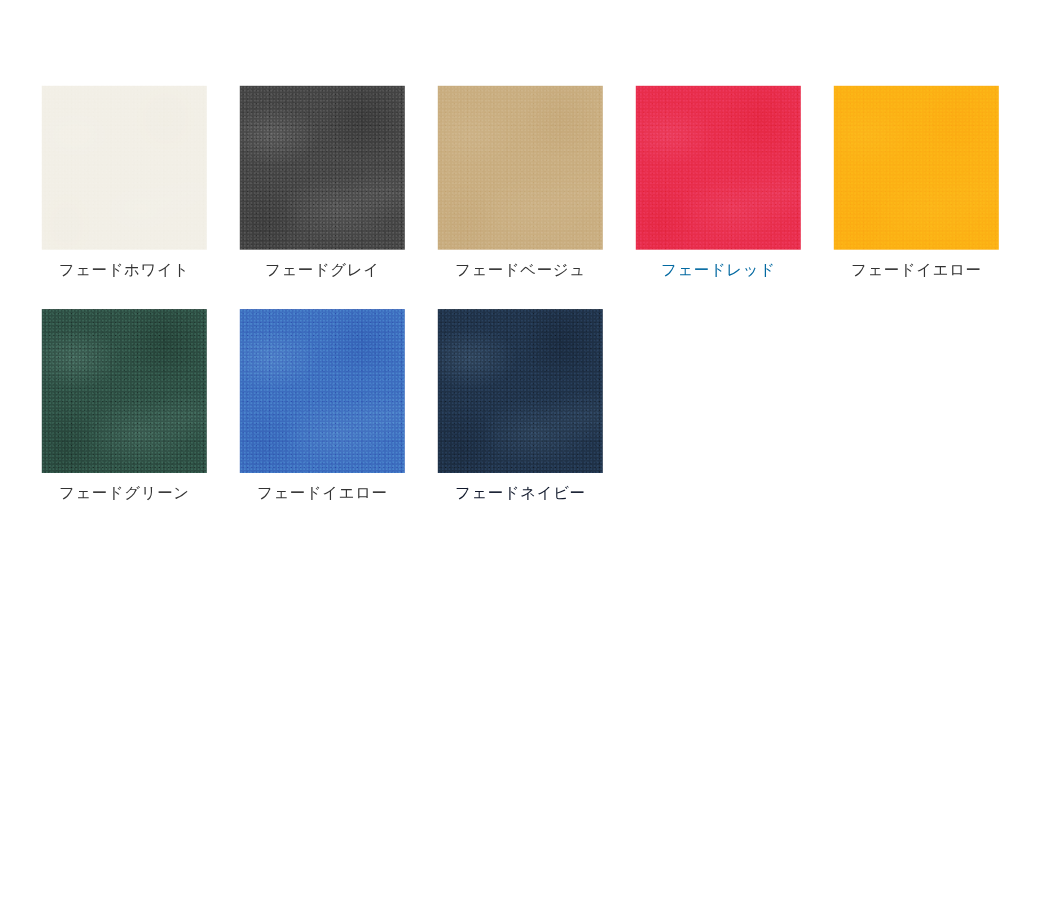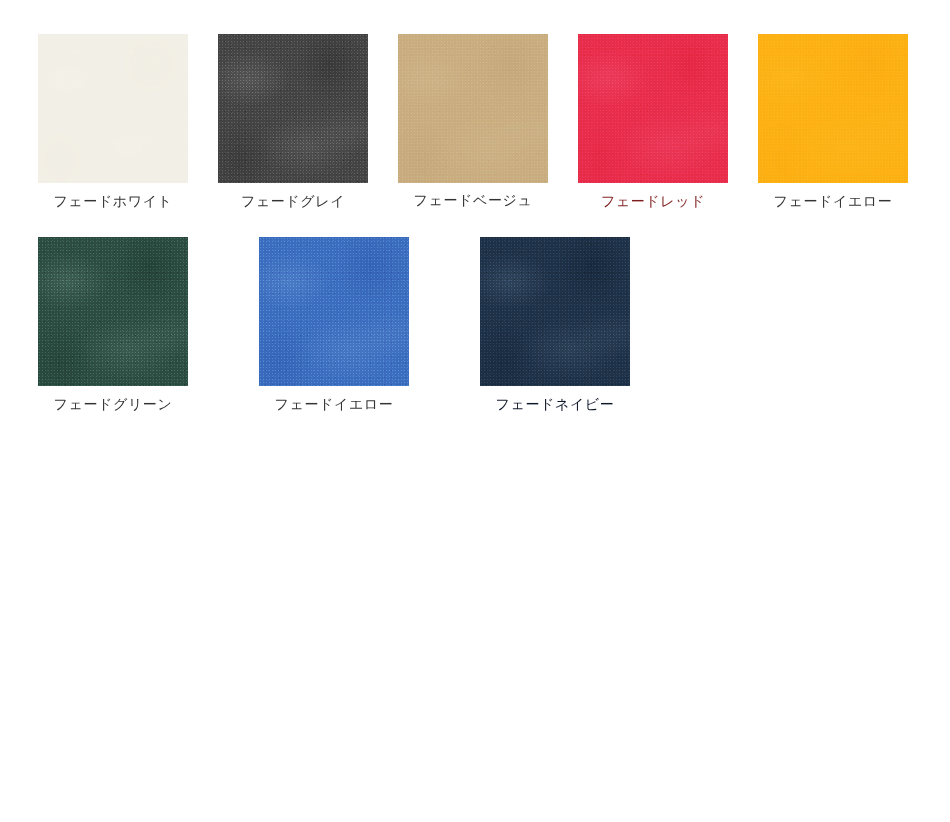--- a/index.html
+++ b/index.html
@@ -13,30 +13,30 @@
     height: 822px;
     font-family: "Liberation Sans", "DejaVu Sans", sans-serif;
     overflow: hidden;
   }
 
   #swatch-grid {
     position: relative;
     width: 950px;
     padding-top: 34px;
     box-sizing: border-box;
+    margin-top: 44px;
   }
 
   .swatch-row {
     display: flex;
     margin-left: 38px;
     margin-bottom: 0;
   }
   .swatch-row.row-gap {
     margin-top: 26px;
-    gap: 41px;
   }
 
   .swatch-cell {
     width: 150px;
     margin-right: 30px;
     display: flex;
     flex-direction: column;
     align-items: center;
   }
   .swatch-cell:last-child {
@@ -115,29 +115,29 @@
         <div class="grain"></div>
       </div>
       <div class="swatch-label" style="color: rgb(51, 51, 51);">フェードグレイ</div>
     </div>
 
     <div class="swatch-cell">
       <div class="swatch-chip pale" style="background-color: rgb(201, 173, 127);">
         <div class="mottle"></div>
         <div class="grain"></div>
       </div>
-      <div class="swatch-label" style="color: rgb(51, 51, 51); font-family: Liberation Serif, serif;">フェードベージュ</div>
+      <div class="swatch-label" style="color: rgb(51, 51, 51);">フェードベージュ</div>
     </div>
 
     <div class="swatch-cell">
       <div class="swatch-chip mid" style="background-color: rgb(232, 45, 75);">
         <div class="mottle"></div>
         <div class="grain"></div>
       </div>
-      <div class="swatch-label" style="color: #7f1d1d;">フェードレッド</div>
+      <div class="swatch-label" style="color: #0369a1;">フェードレッド</div>
     </div>
 
     <div class="swatch-cell">
       <div class="swatch-chip pale" style="background-color: rgb(252, 176, 20);">
         <div class="mottle"></div>
         <div class="grain"></div>
       </div>
       <div class="swatch-label" style="color: rgb(51, 51, 51);">フェードイエロー</div>
     </div>
 

